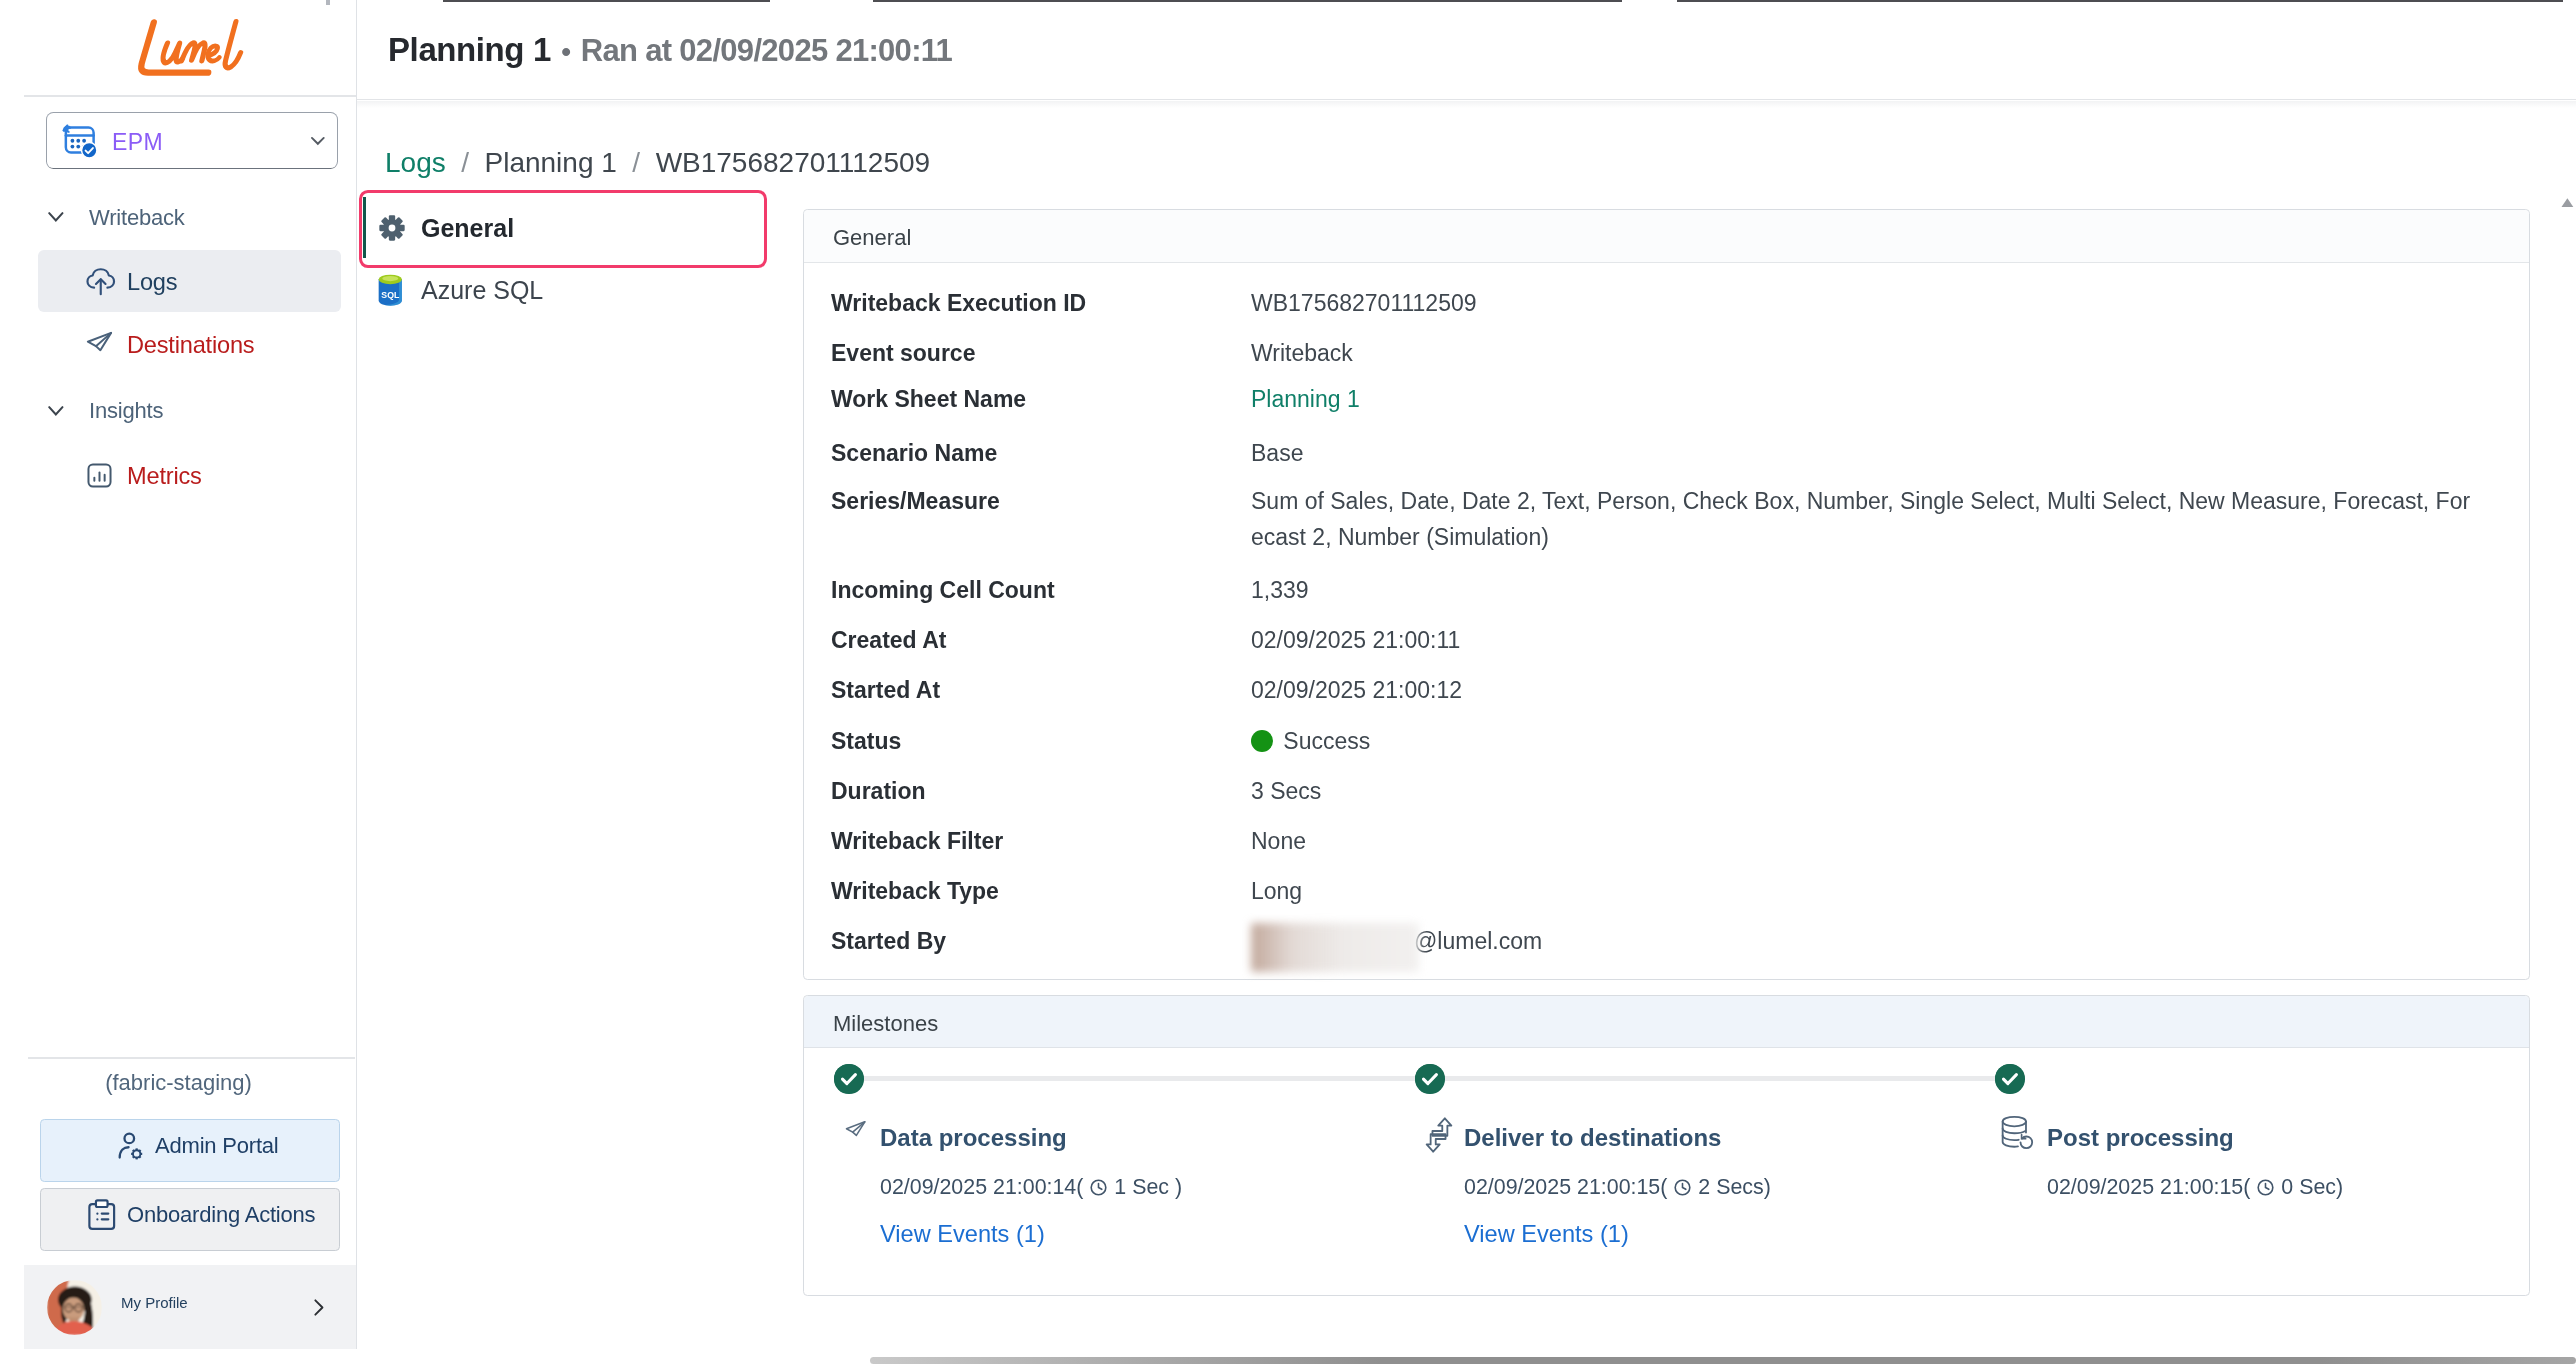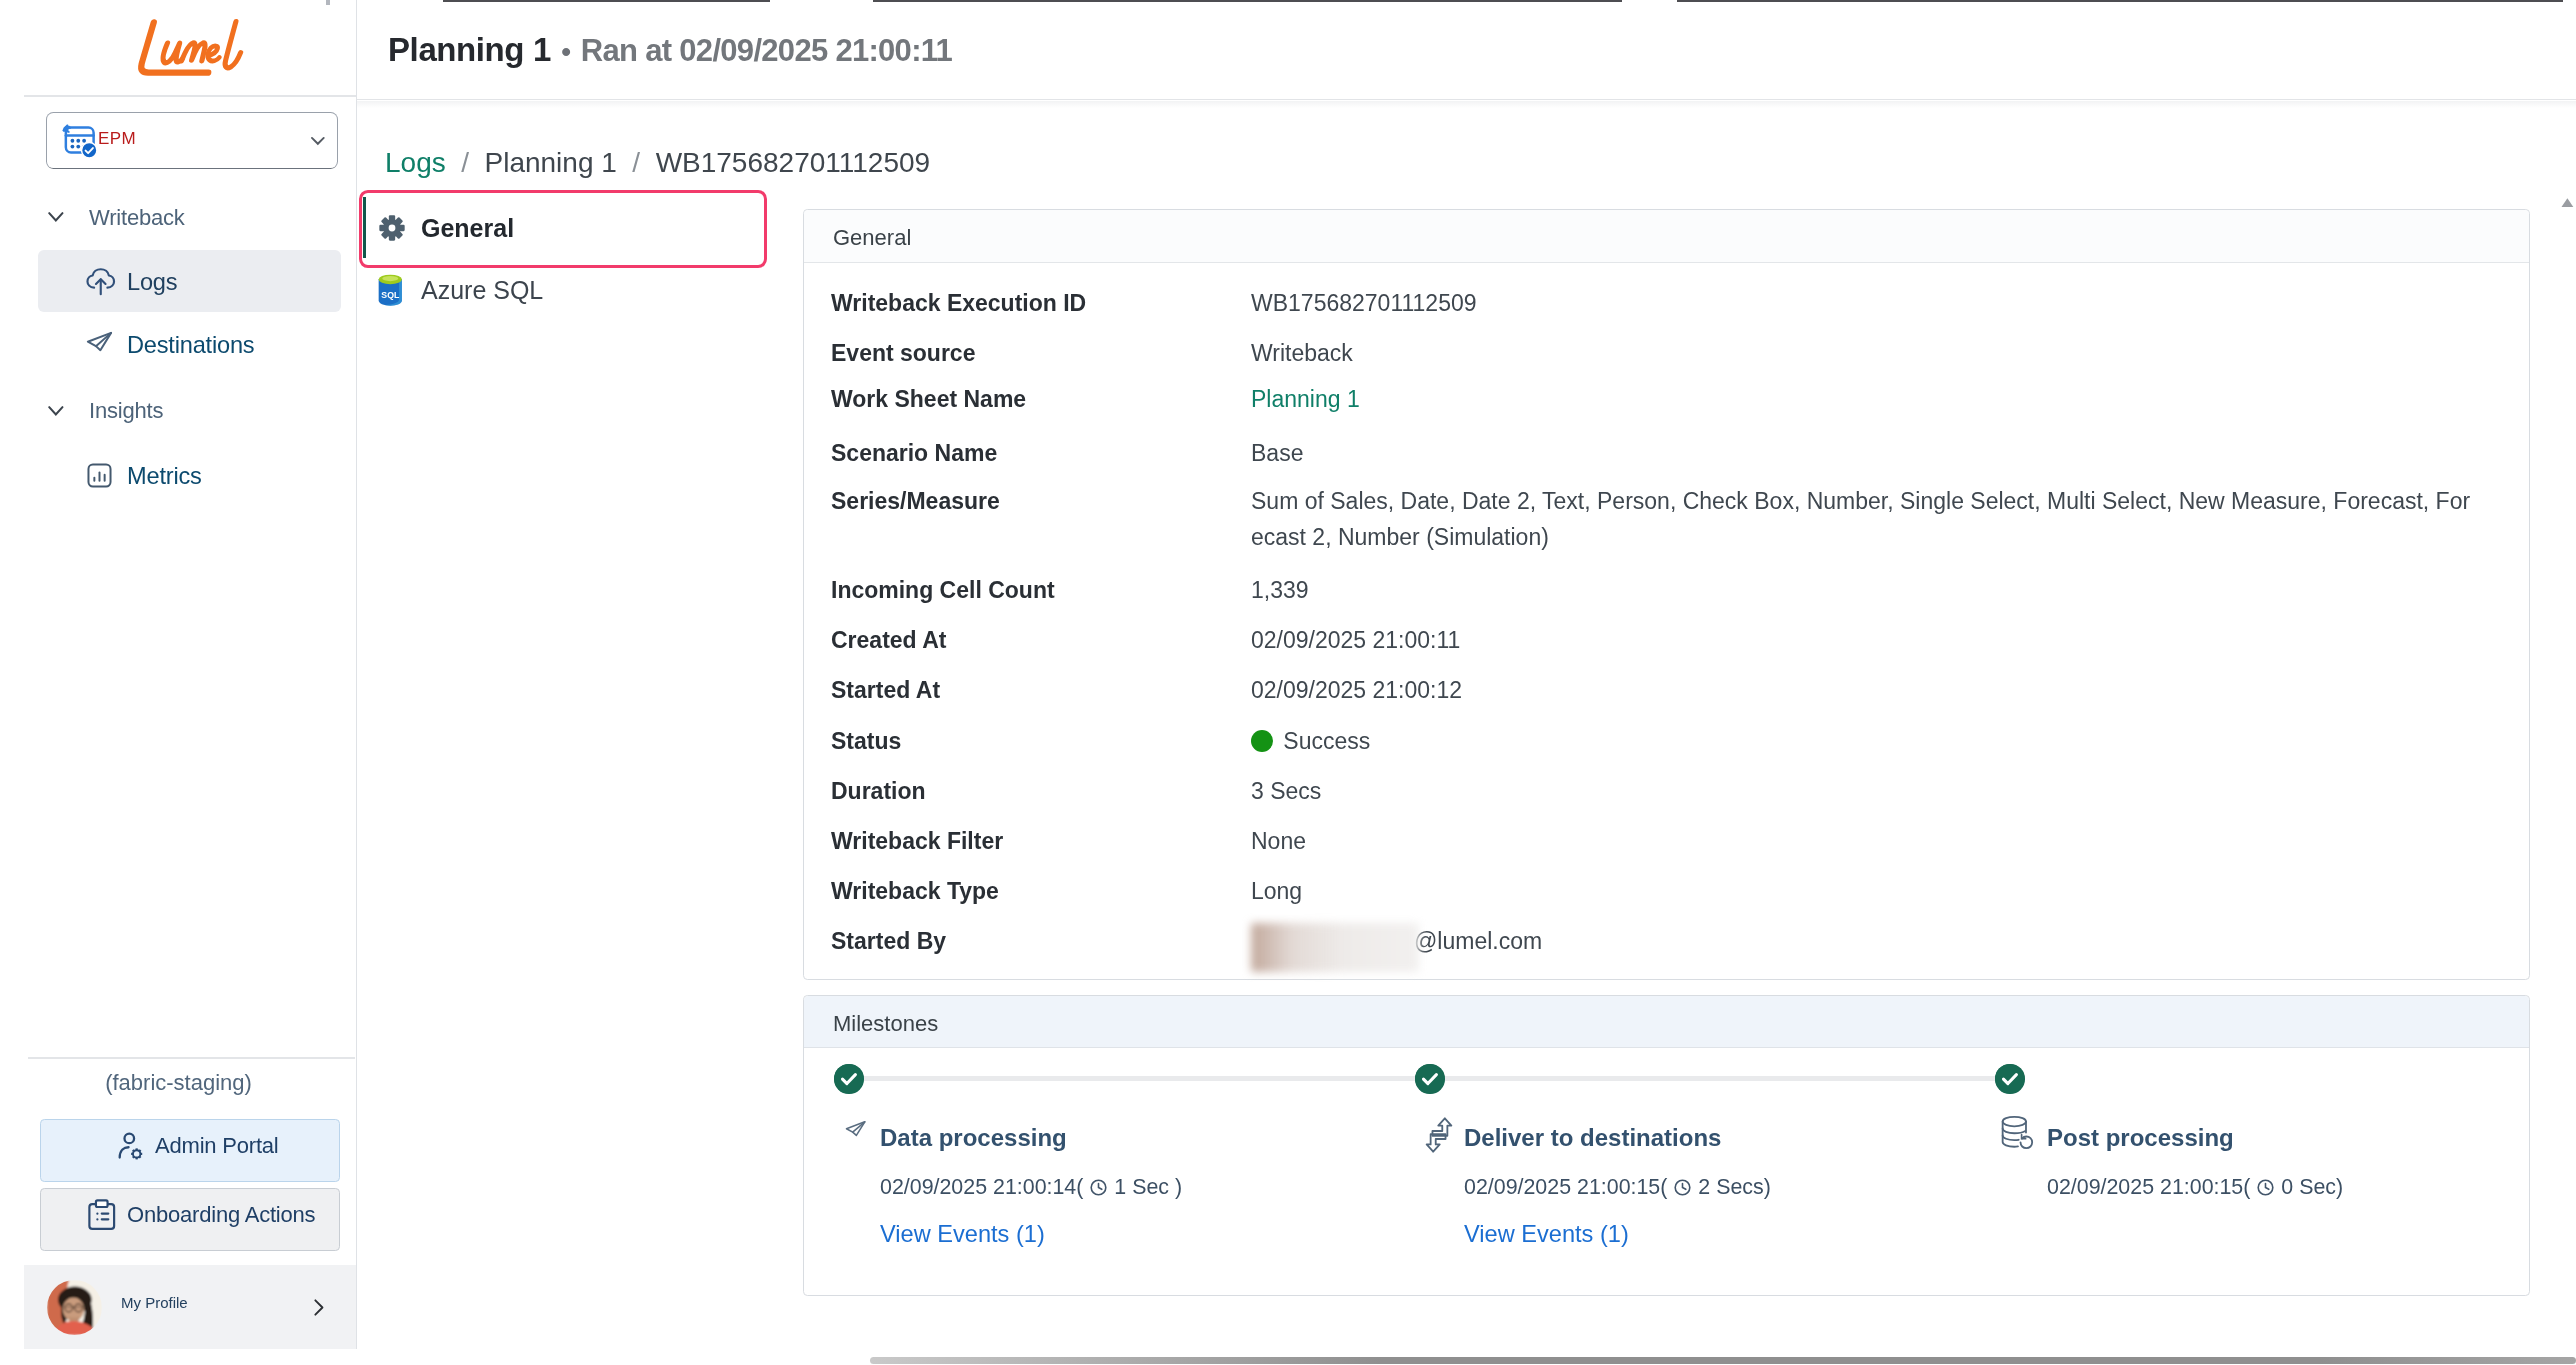--- a/index.html
+++ b/index.html
@@ -7,25 +7,25 @@
     font-family:"Liberation Sans", sans-serif; }
   .abs { position:absolute; }
   
   .topseg { position:absolute; top:0; height:1.5px; background:#4e4e52; z-index:50; }
   
   #sidebar { position:absolute; left:0; top:0; width:357px; height:1366px; background:#fff; }
   #sidebar .vborder { position:absolute; right:0; top:0; width:1.5px; height:1349px; background:#dfe2e6; }
   #sb-topline { position:absolute; left:24px; top:95px; width:332px; height:1.5px; background:#e3e5e8; }
   #epmbox { position:absolute; left:46px; top:112px; width:292px; height:57px;
     border:1.5px solid #9aa1ab; border-bottom-color:#6b727c; border-radius:7.4px; background:#fff; }
-  #epmbox .label { position:absolute; left:51px; top:16px; font-size:17px; color:#b91c1c; letter-spacing:0.4px; }
+  #epmbox .label { position:absolute; left:65px; top:16px; font-size:23px; color:#8b5cf6; letter-spacing:0.4px; }
   .navhdr { position:absolute; left:89px; font-size:22px; color:#4d6379; letter-spacing:-0.2px; }
   .chev { position:absolute; width:17.7px; height:17.7px; }
   #logsitem { position:absolute; left:38px; top:250px; width:303px; height:62px; background:#ebedf1; border-radius:5.9px; }
-  .navtxt { position:absolute; left:127px; font-size:23.6px; color:#0c4a6e; letter-spacing:-0.2px; }
+  .navtxt { position:absolute; left:127px; font-size:23.6px; color:#b91c1c; letter-spacing:-0.2px; }
   #fabric { position:absolute; left:0; top:1070px; width:357px; text-align:center; font-size:22px; color:#51667c; }
   #sb-botline { position:absolute; left:28px; top:1057px; width:327px; height:1.5px; background:#e3e5e8; }
   .sbtn { position:absolute; left:40px; width:300px; height:63px; border-radius:4.4px; font-size:22px; color:#1f3f66; letter-spacing:-0.2px; }
   #adminbtn { top:1119px; background:#e7f1fb; border:1.5px solid #bad4eb; }
   #onbbtn  { top:1188px; background:#eff0f2; border:1.5px solid #c8cdd3; }
   .sbtn span { position:absolute; top:13.3px; white-space:nowrap; }
   #profilerow { position:absolute; left:24px; top:1265px; width:332px; height:84px; background:#f1f2f4; }
   #profilerow .name { position:absolute; left:97px; top:29px; font-size:15px; color:#24415f; }
   
   #mainhdr { position:absolute; left:357px; top:0; width:2219px; height:100px; background:#fff; }

